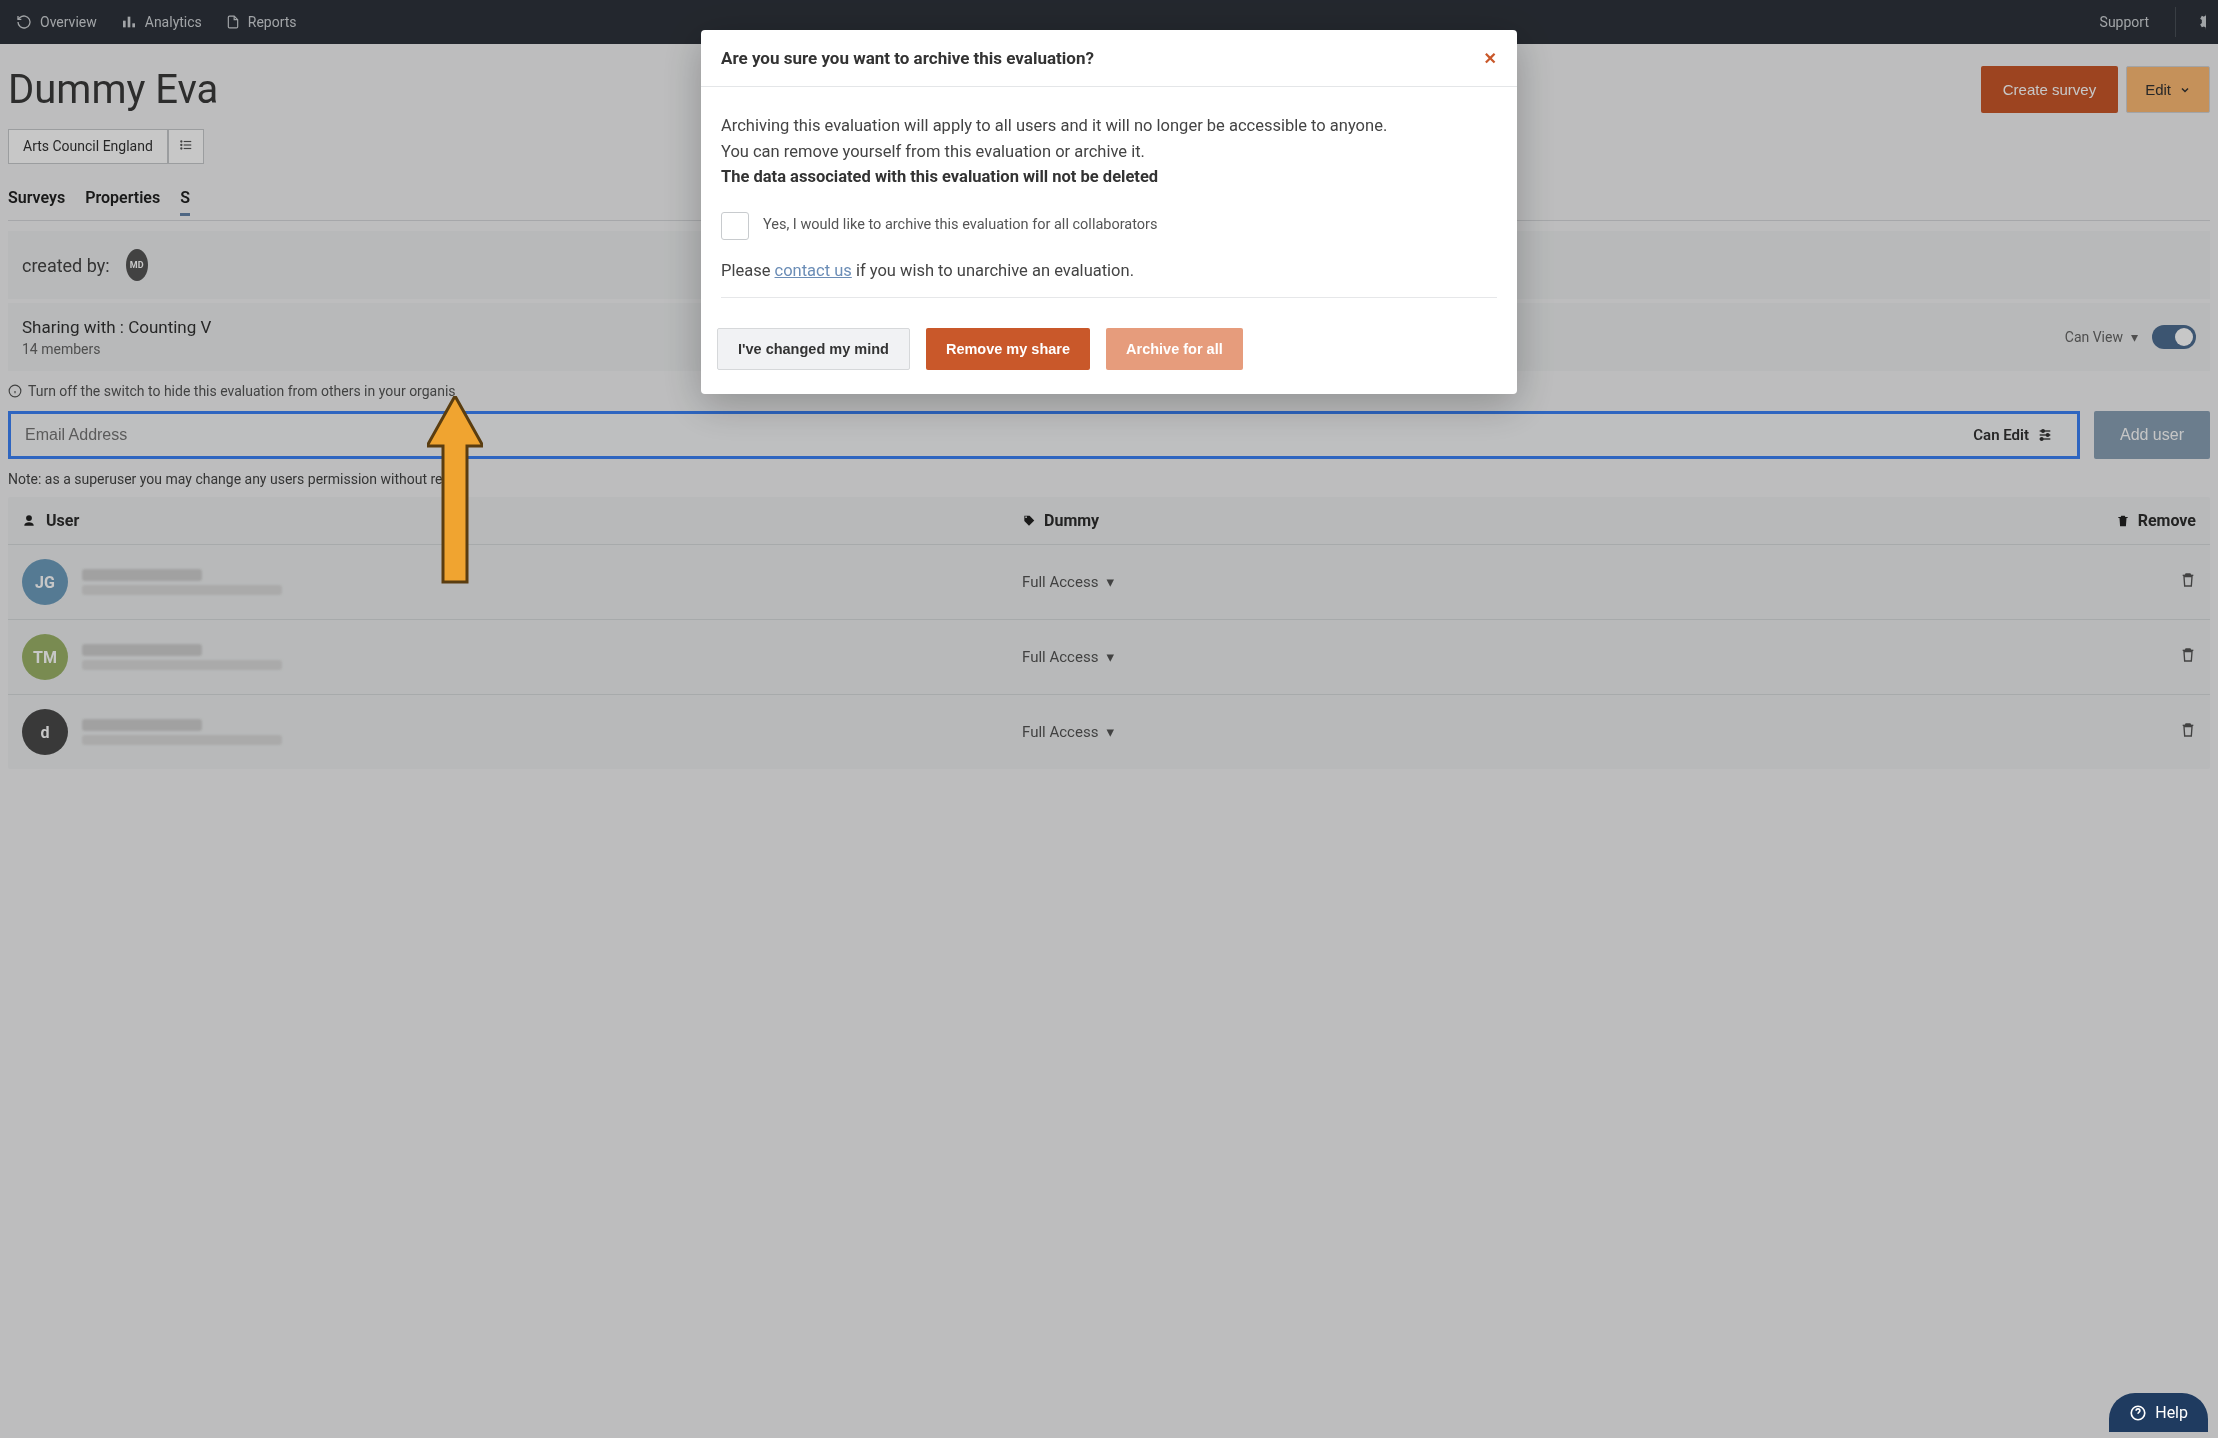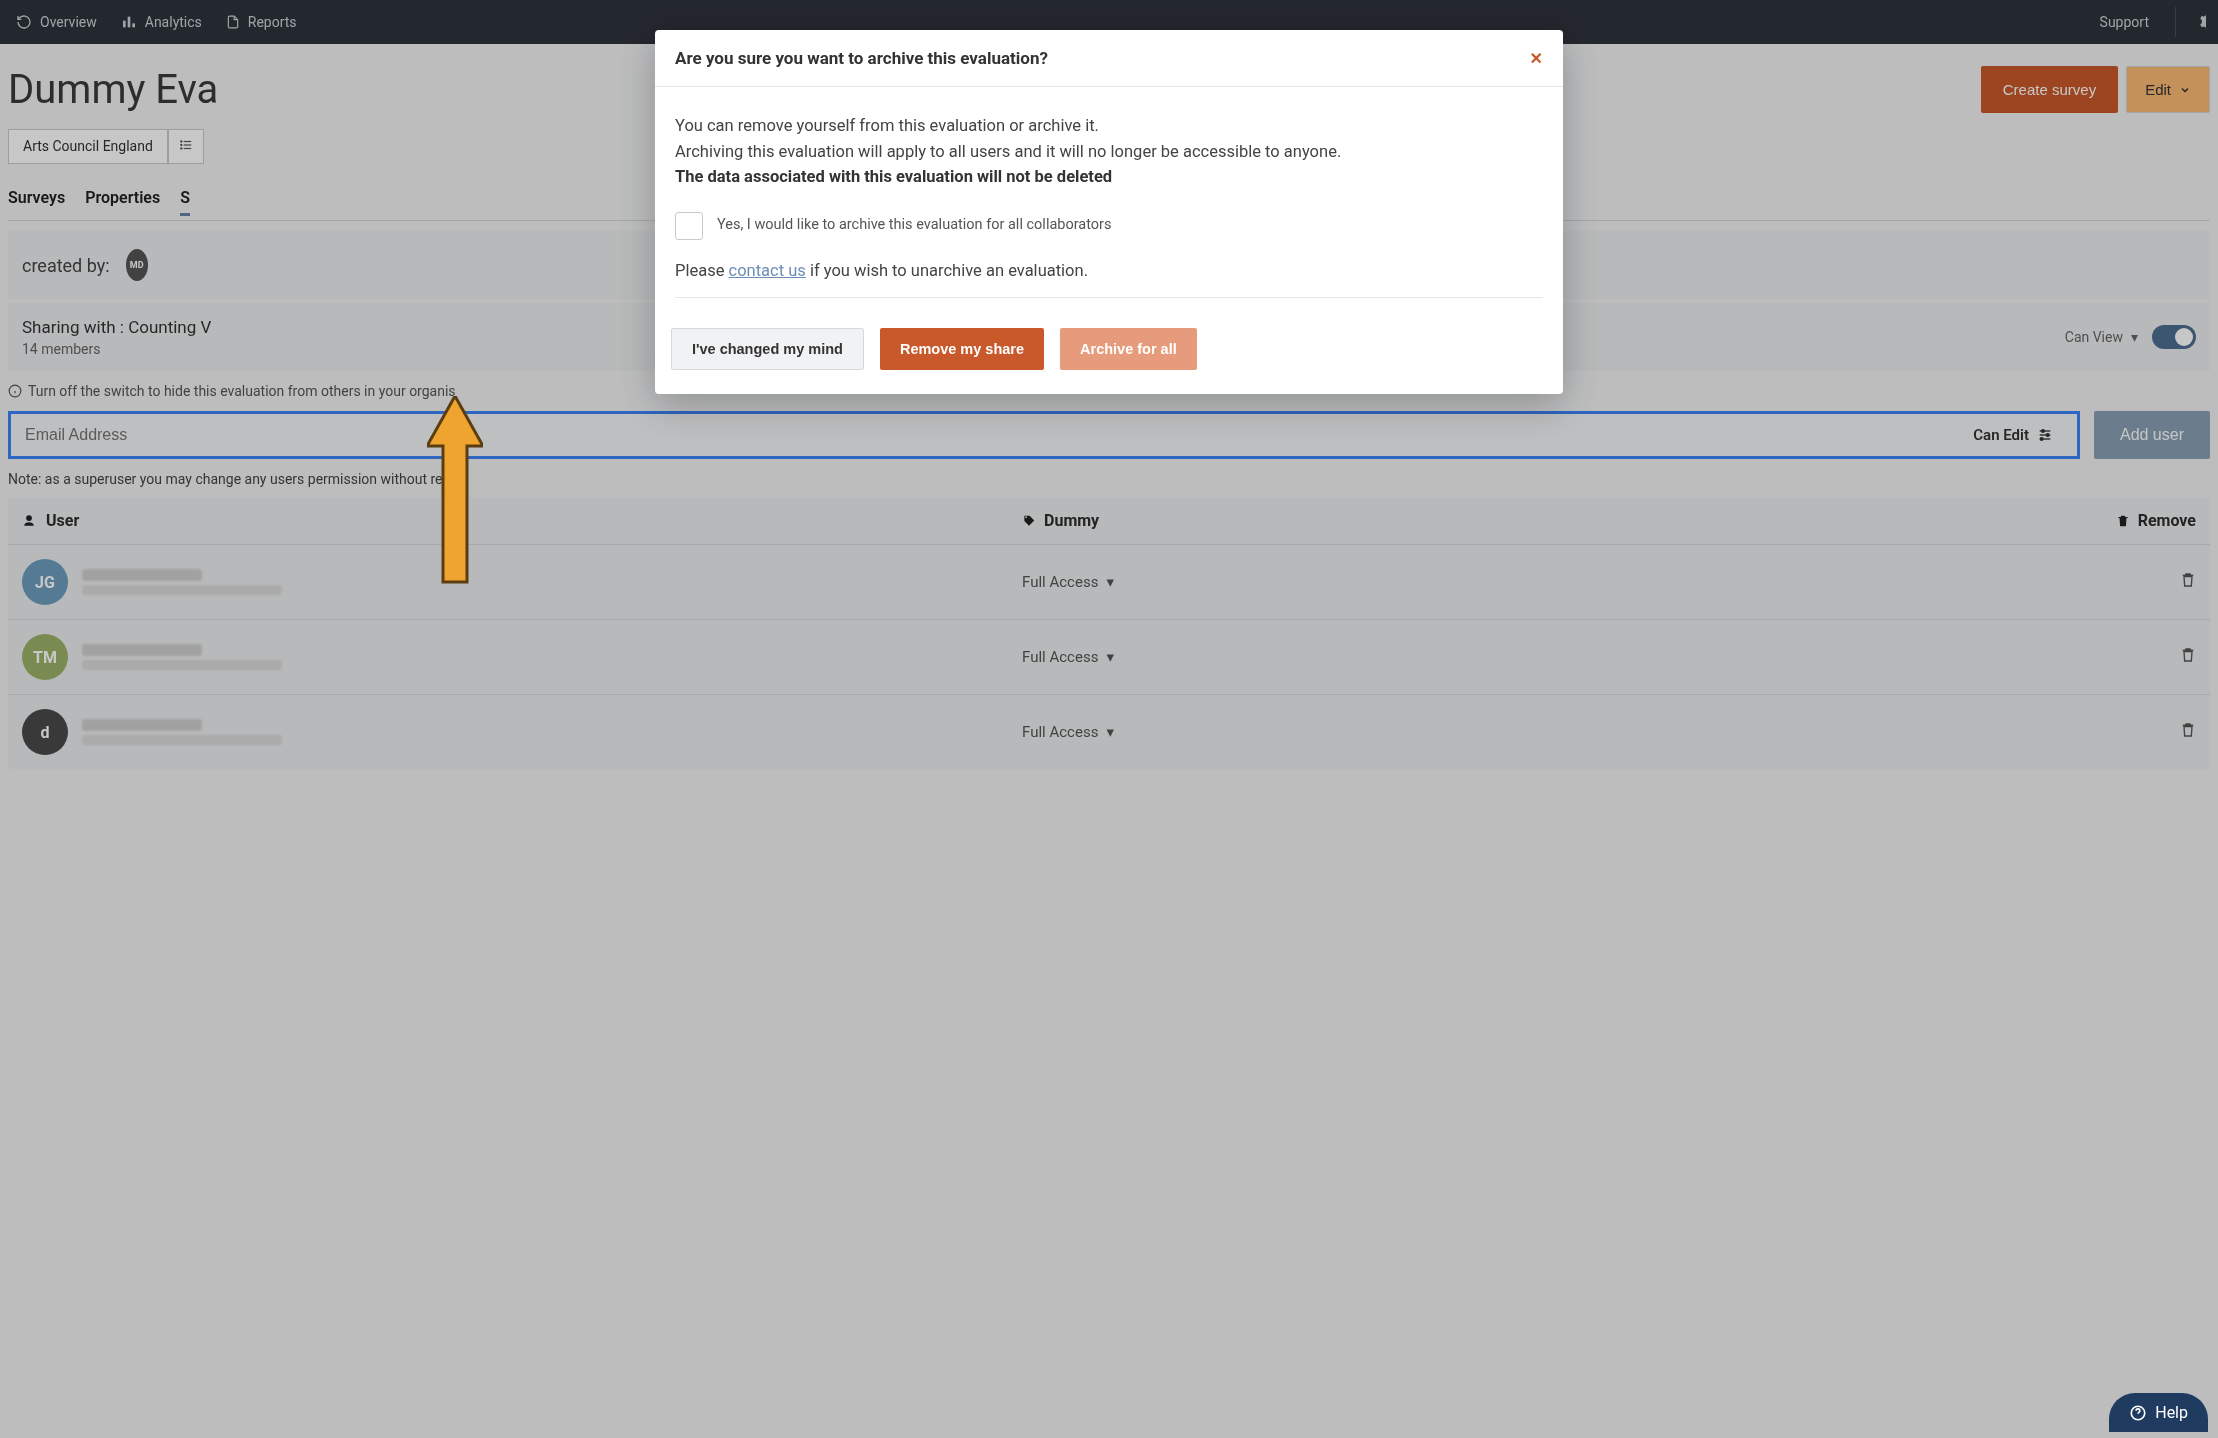--- a/index.html
+++ b/index.html
@@ -177,21 +177,21 @@
   .uname{width:120px;height:12px;background:#cfcfcf;border-radius:3px;filter:blur(1px);}
   .uemail{width:200px;height:10px;background:#dadada;border-radius:3px;filter:blur(1px);}
   .trow .acol{flex:0 0 44%;display:flex;align-items:center;gap:8px;color:#555;font-size:15px;}
   .trow .rcol{margin-left:auto;color:#555;cursor:pointer;}
 
   
   .overlay {
     position:fixed;inset:0;background:rgba(0,0,0,.22);display:flex;justify-content:center;align-items:flex-start;
   }
   .modal {
-    width:908px;background:#fff;margin-top:30px;border-radius:4px;box-shadow:0 10px 40px rgba(0,0,0,.25);
+    width:816px;background:#fff;margin-top:30px;border-radius:4px;box-shadow:0 10px 40px rgba(0,0,0,.25);
     overflow:hidden;
   }
   .modal-hd {padding:18px 20px;border-bottom:1px solid #e4e6e8;font-size:17px;font-weight:700;color:#333;display:flex;align-items:center;}
   .modal-hd .close {margin-left:auto;color:#c9582a;cursor:pointer;font-size:16px;font-weight:700;}
   .modal-bd {padding:26px 20px 10px;font-size:16.5px;color:#444;line-height:1.55;}
   .modal-bd strong{font-weight:700;color:#333;}
   .modal-bd a{color:#6b8db6;text-decoration:underline;cursor:pointer;}
   .check-row{display:flex;align-items:center;gap:14px;margin:22px 0 18px;font-size:14.5px;color:#555;}
   .checkbox{width:28px;height:28px;border:1px solid #c8cbce;border-radius:3px;background:#fff;}
   .modal-sep{height:1px;background:#e6e7e9;margin-top:14px;}
@@ -451,22 +451,22 @@
   </div>
 </div>
 
 <div class="overlay">
   <div class="modal">
     <div class="modal-hd">
       <span>Are you sure you want to archive this evaluation?</span>
       <span class="close">✕</span>
     </div>
     <div class="modal-bd">
+      <div>Archiving this evaluation will apply to all users and it will no longer be accessible to anyone.</div>
       <div>You can remove yourself from this evaluation or archive it.</div>
-      <div>Archiving this evaluation will apply to all users and it will no longer be accessible to anyone.</div>
       <div><strong>The data associated with this evaluation will not be deleted</strong></div>
 
       <div class="check-row">
         <div class="checkbox"></div>
         <span>Yes, I would like to archive this evaluation for all collaborators</span>
       </div>
 
       <div>
         <span>Please </span><a>contact us</a><span> if you wish to unarchive an evaluation.</span>
       </div>

